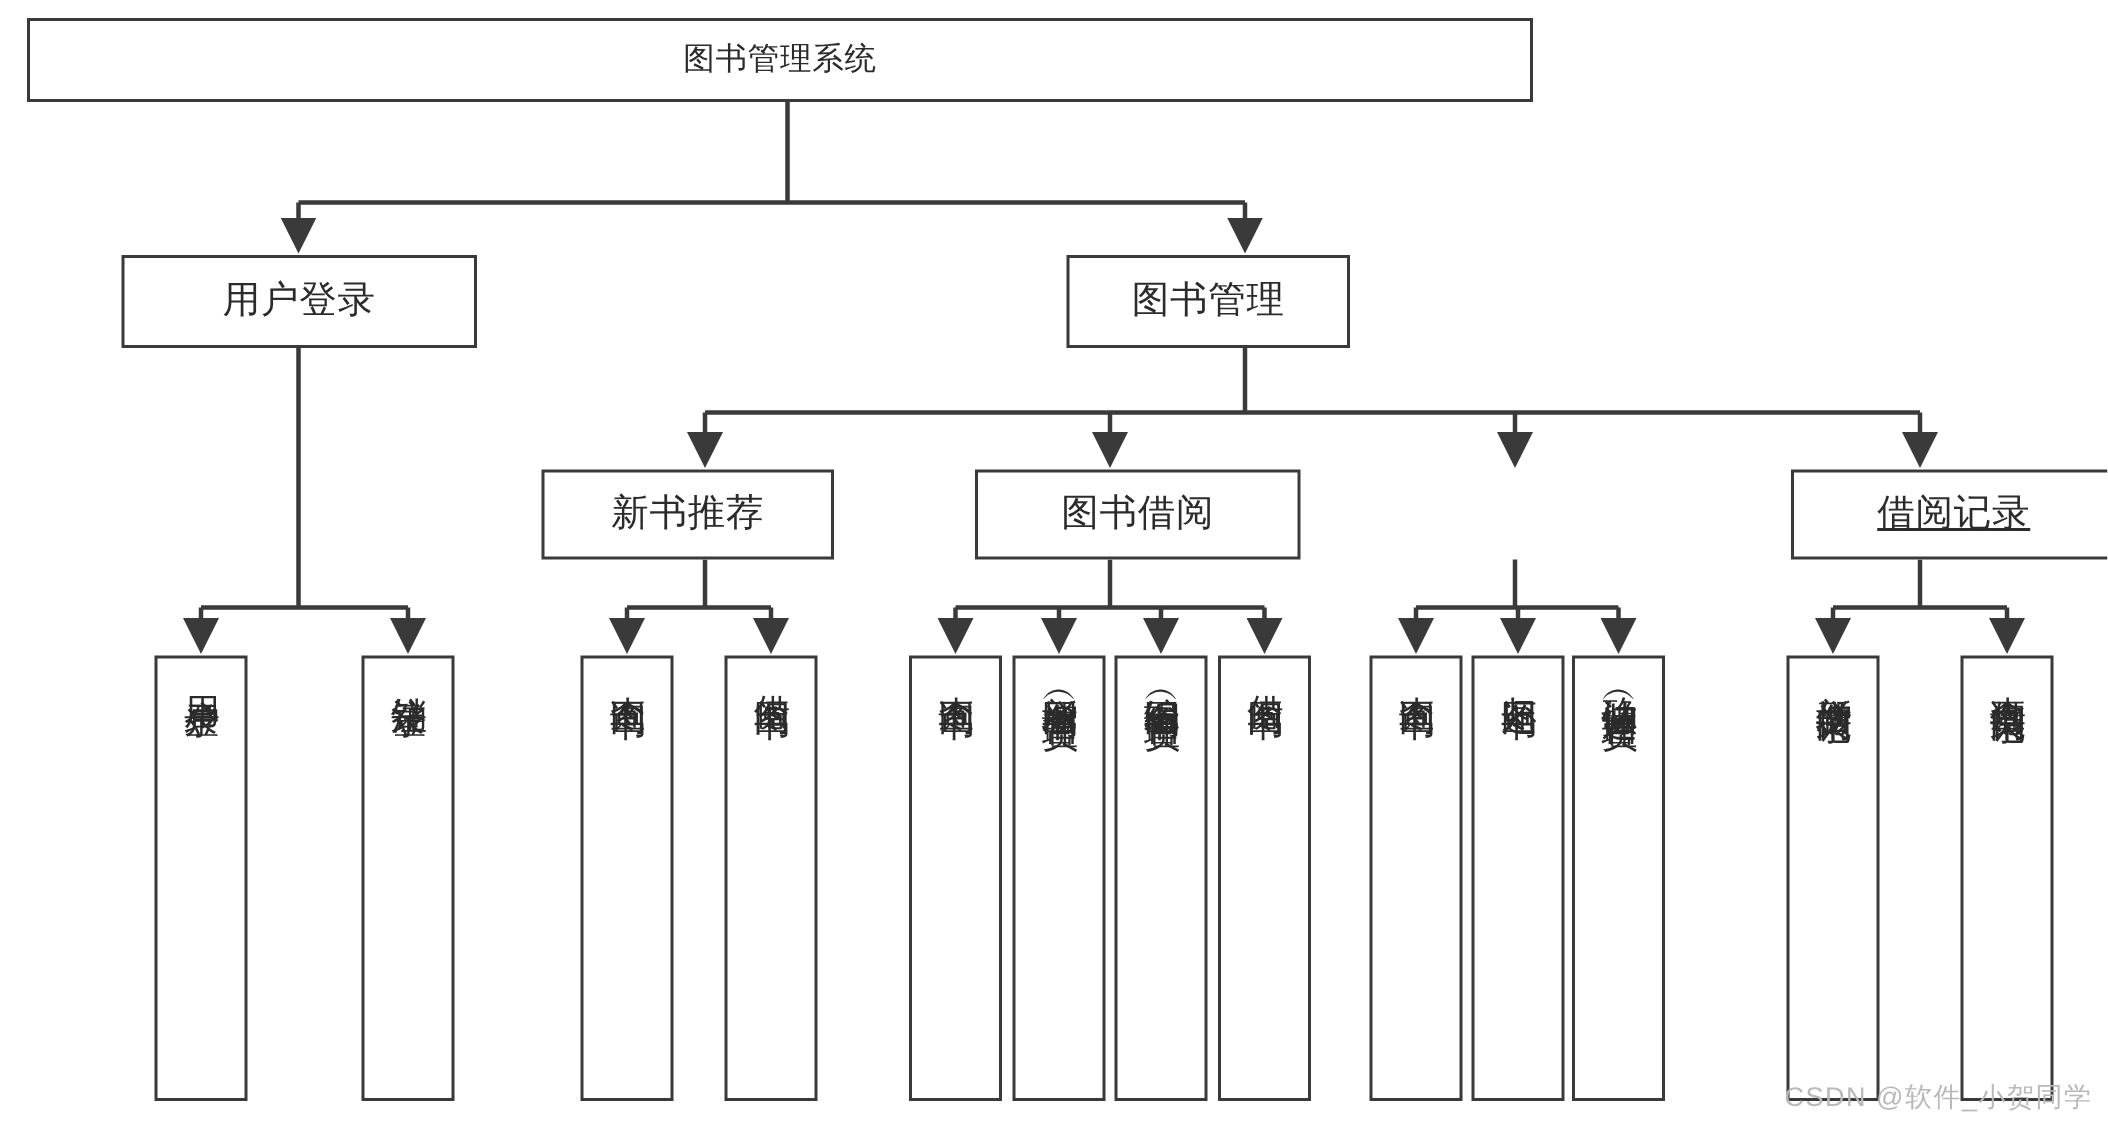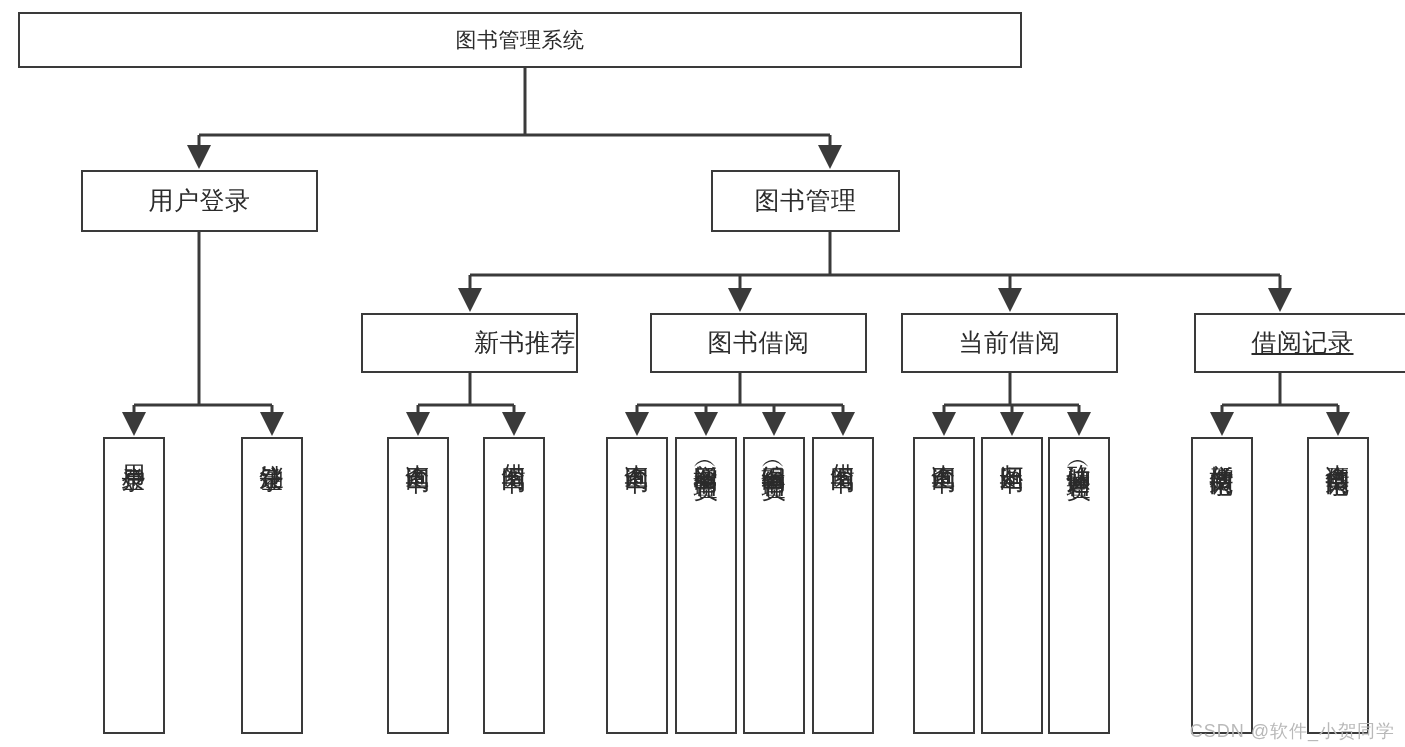--- a/index.html
+++ b/index.html
@@ -132,28 +132,25 @@
     <span class="label">图书管理系统</span>
   </div>
 
   <div class="node horiz" style="left:81px; top:170px; width:237px; height:62px;">
     <span class="label">用户登录</span>
   </div>
   <div class="node horiz" style="left:711px; top:170px; width:189px; height:62px;">
     <span class="label">图书管理</span>
   </div>
 
-  <div class="node horiz" style="left:361px; top:313px; width:217px; height:60px;justify-content:flex-end;">
+  <div class="node horiz" style="left:361px; top:313px; width:195px; height:60px;">
     <span class="label">新书推荐</span>
   </div>
   <div class="node horiz" style="left:631px; top:313px; width:217px; height:60px;margin-left:19px;">
     <span class="label">图书借阅</span>
-  </div>
-  <div class="node horiz" style="left:901px; top:313px; width:217px; height:60px;">
-    <span class="label">当前借阅</span>
   </div>
   <div class="node horiz" style="left:1194px; top:313px; width:217px; height:60px;text-decoration:underline;">
     <span class="label">借阅记录</span>
   </div>
 
   <div class="node vert" style="left:103px; top:437px; width:62px; height:297px;">
     <span class="label">用户登录</span>
   </div>
   <div class="node vert" style="left:241px; top:437px; width:62px; height:297px;">
     <span class="label">注销登录</span>

